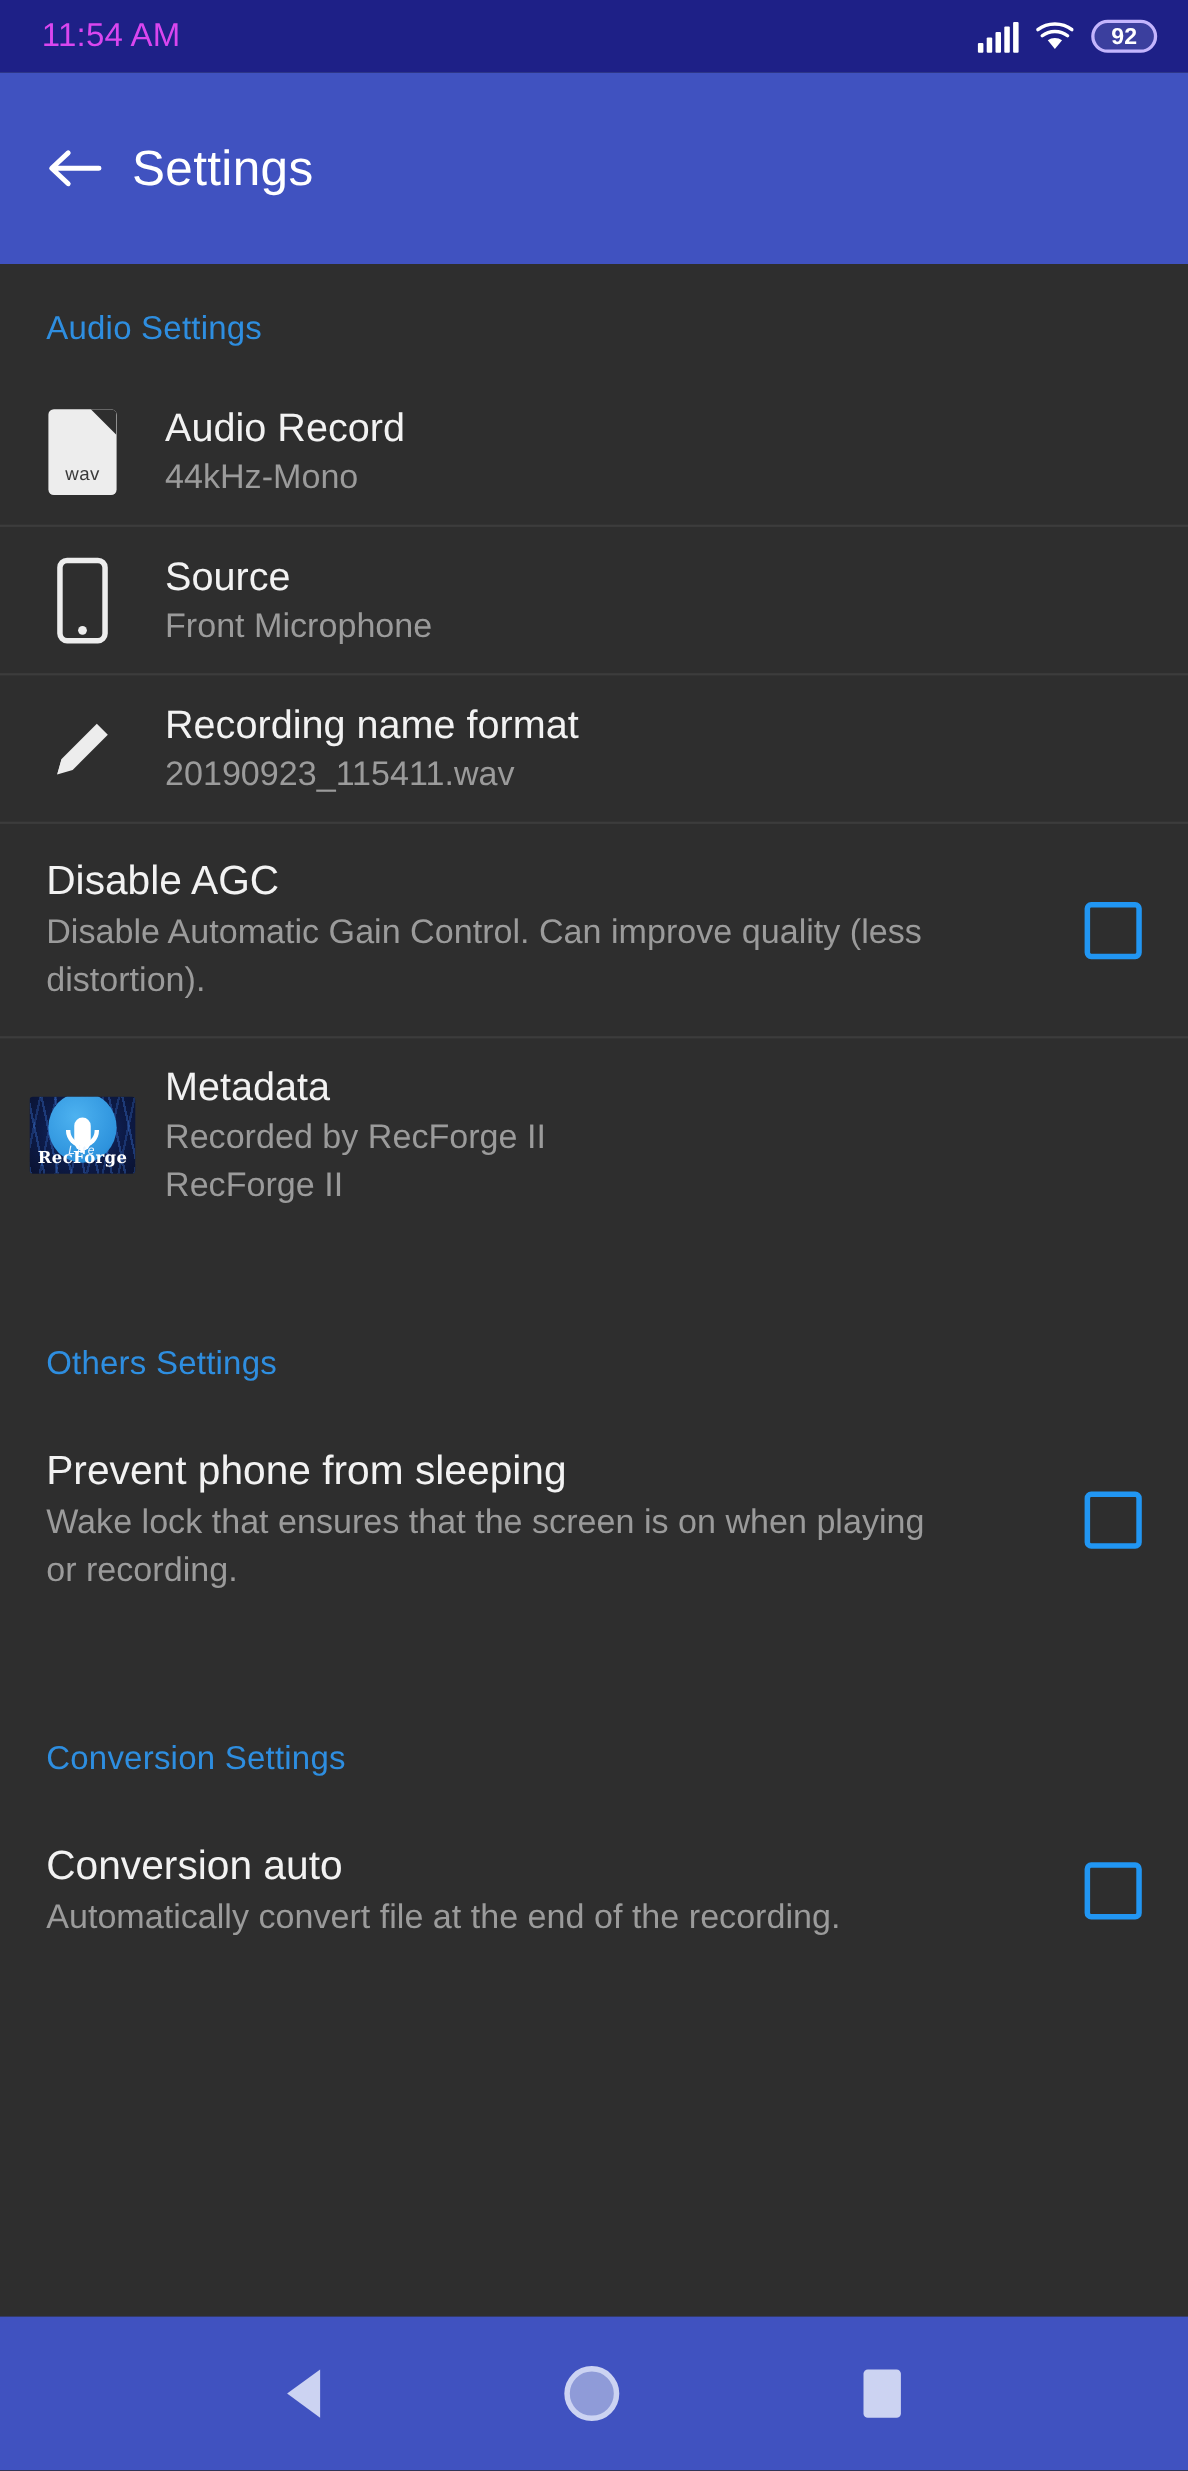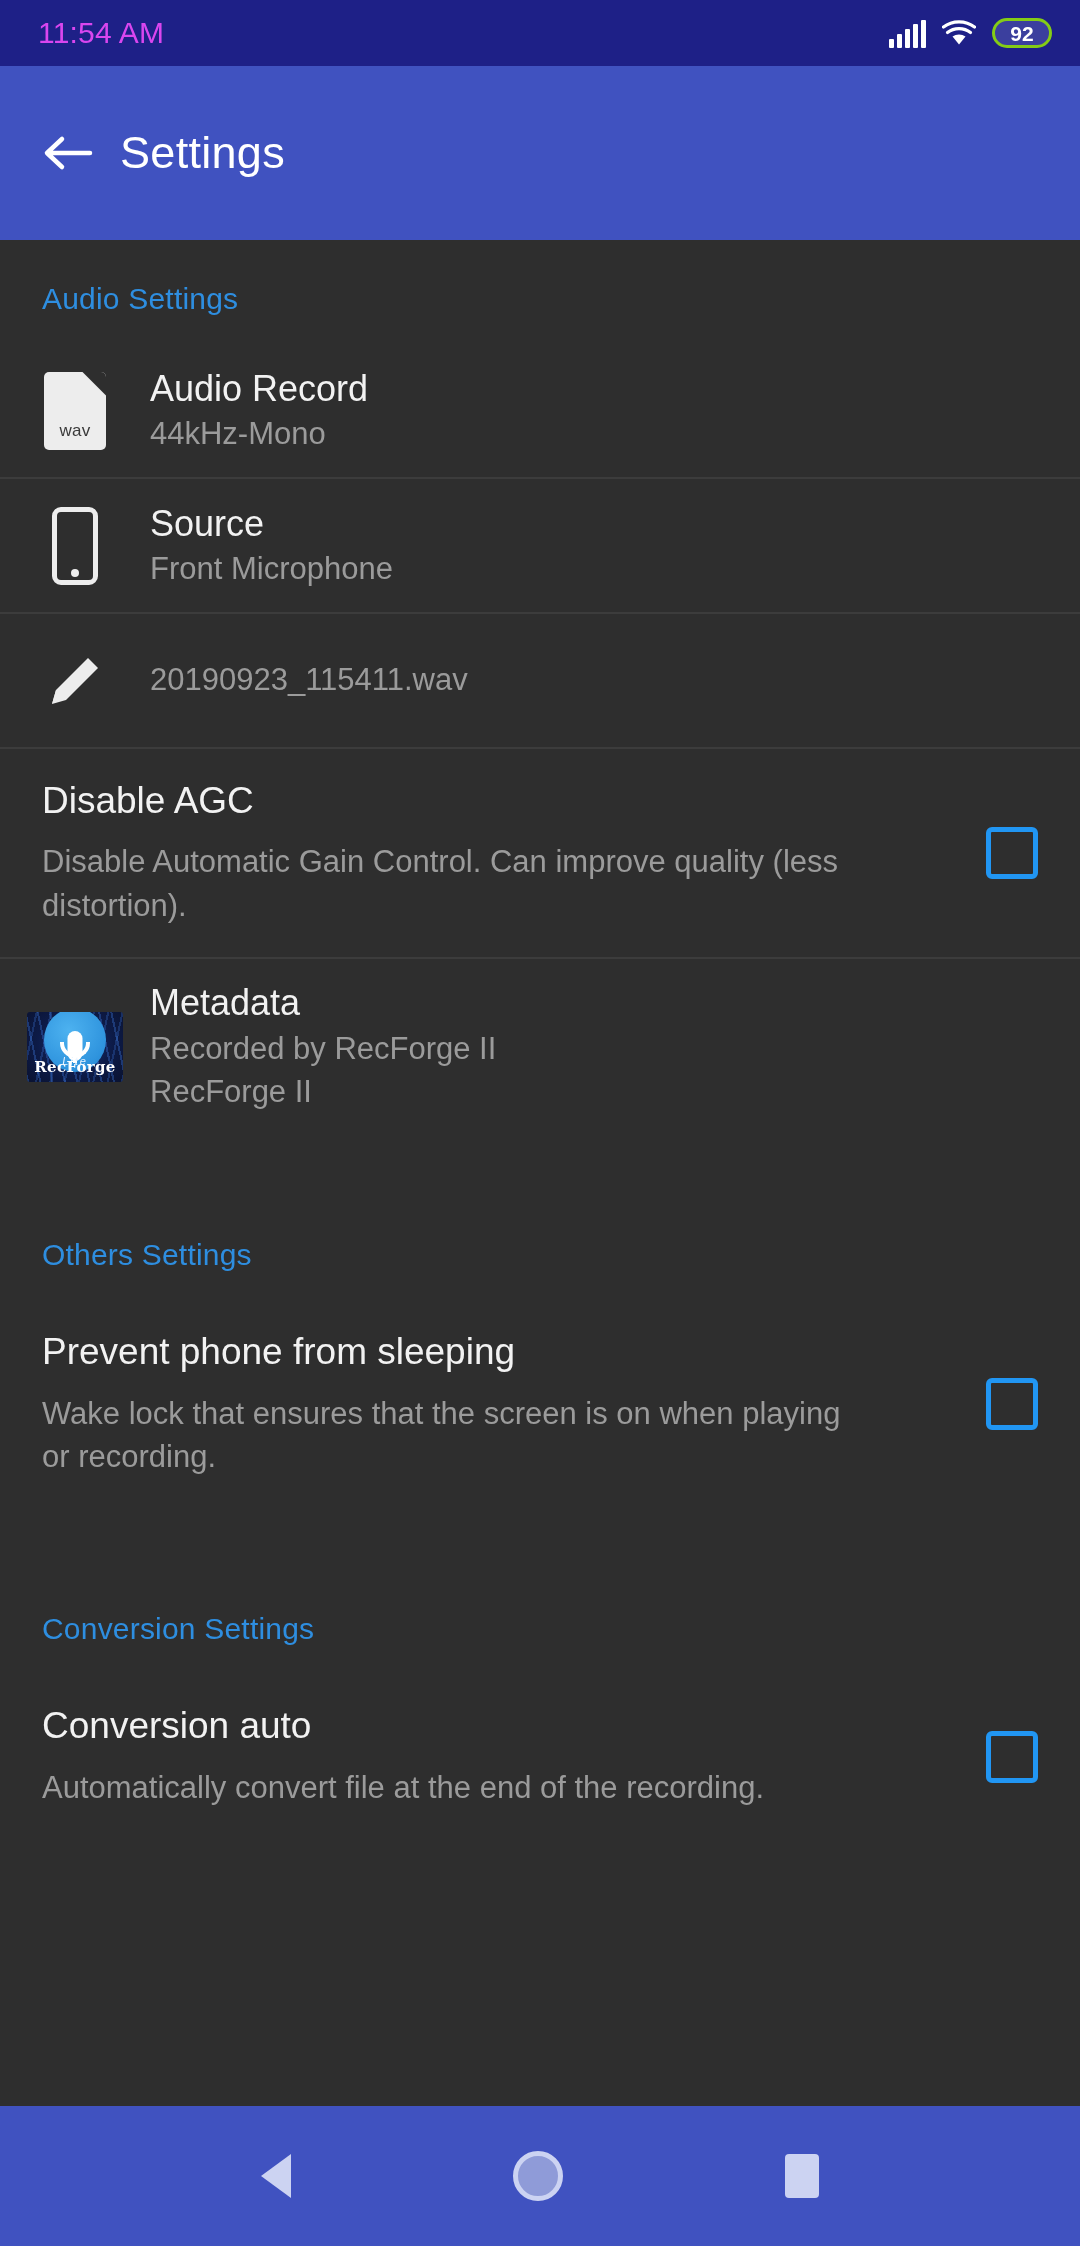--- a/index.html
+++ b/index.html
@@ -19,21 +19,21 @@
   }
   .clock { font-size:30px; letter-spacing:.2px; color:#d946ef; }
   .status-icons { display:flex; align-items:flex-end; gap:16px; }
   .signal { display:flex; align-items:flex-end; gap:3px; height:28px; }
   .signal i { width:5px; background:#fff; border-radius:1px; display:block; }
   .signal i:nth-child(1){height:9px;} .signal i:nth-child(2){height:14px;}
   .signal i:nth-child(3){height:19px;} .signal i:nth-child(4){height:24px;}
   .signal i:nth-child(5){height:28px;}
   .wifi { width:34px; height:28px; position:relative; }
   .battery {
-    min-width:60px; height:30px; border:3px solid #84cc16; border-radius:15px;
+    min-width:60px; height:30px; border:3px solid #c4b5fd; border-radius:15px;
     display:flex; align-items:center; justify-content:center;
     background:#3b3f9e; padding:0 9px;text-align:right;
   }
   .battery span { font-size:21px; font-weight:bold; color:#fff; line-height:1; }
 
   
   .appbar {
     height:174px; flex:0 0 174px; background:#4052c0;
     display:flex; align-items:center; padding-left:40px; gap:24px;
   }
@@ -120,21 +120,21 @@
   .app-icon .brand {
     position:absolute; left:0; right:0; bottom:6px; text-align:center;
     font-size:15px; color:#ffffff; font-weight:bold; letter-spacing:.3px;
     font-family:"DejaVu Serif", serif;
   }
 
   
   .check-row {
     display:flex; align-items:center; padding:30px 42px 30px 42px; min-height:150px; gap:24px;
   }
-  .check-text { flex:1 1 auto; display:flex; flex-direction:column; gap:17px; }
+  .check-text { flex:1 1 auto; display:flex; flex-direction:column; gap:2px; }
   .check-title { font-size:37px; color:#f2f2f2; line-height:1.2; }
   .check-sub { font-size:31px; color:#9b9b9b; line-height:1.4; max-width:810px; }
   .checkbox {
     width:52px; height:52px; flex:0 0 52px; border:5px solid #2196f3; border-radius:6px;
     background:transparent; cursor:pointer;
   }
 
   .spacer-gap { height:62px; }
 
   
@@ -226,20 +226,21 @@
     <div class="icon-row">
       <div class="icon-cell">
         <div class="pencil-icon">
           <svg width="70" height="70" viewBox="0 0 70 70">
             <path d="M12 58 L16 44 L48 12 L58 22 L26 54 Z" fill="#ededed"></path>
             <path d="M12 58 L16 44 L20 48 Z" fill="#ededed"></path>
           </svg>
         </div>
       </div>
       <div class="row-text">
+        <div class="row-title">Recording name format</div>
         <div class="row-sub">20190923_115411.wav</div>
       </div>
     </div>
 
     <div class="divider"></div>
 
     <div class="check-row">
       <div class="check-text">
         <div class="check-title">Disable AGC</div>
         <div class="check-sub">Disable Automatic Gain Control. Can improve quality (less distortion).</div>

